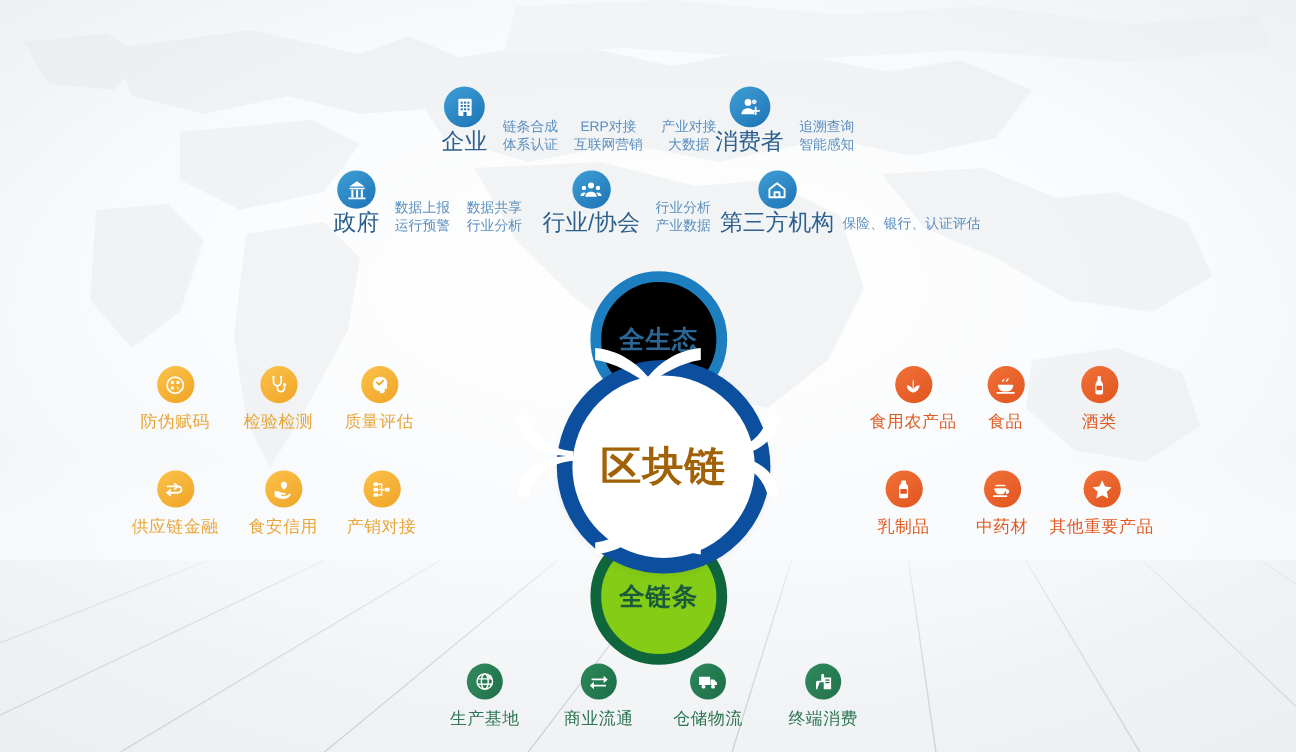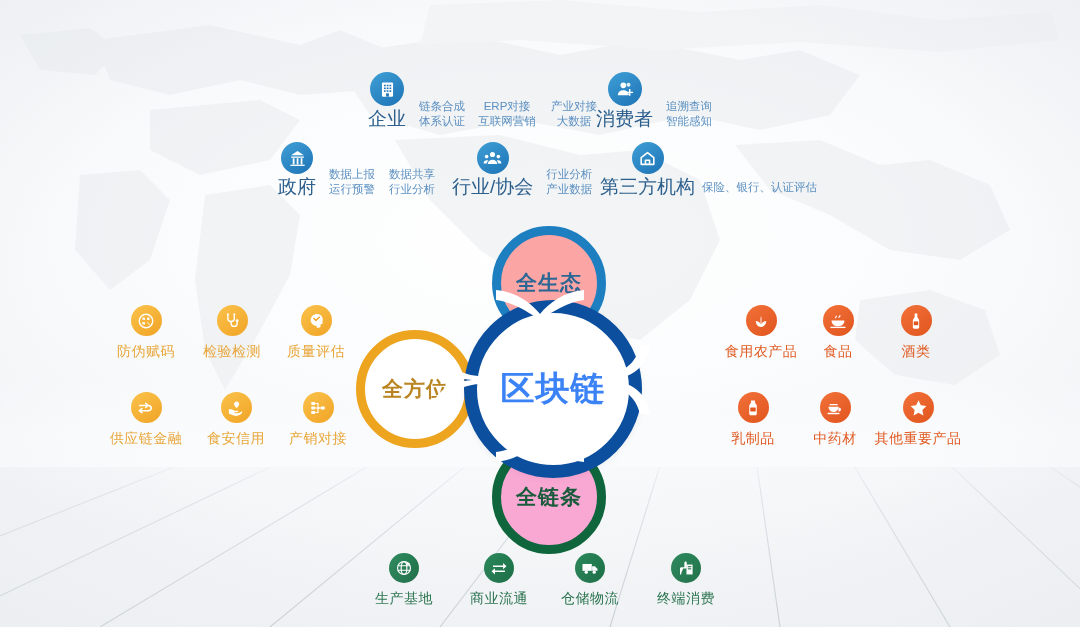--- a/index.html
+++ b/index.html
@@ -66,31 +66,31 @@
   
   .ring{position:absolute;border-radius:50%;display:flex;align-items:center;justify-content:center;}
   .ring .rtxt{font-weight:700;letter-spacing:1px;}
 
   #ring-core{
     left:464px;top:300px;width:152px;height:152px;
     border:13px solid #0c4f9e;background:#ffffff;
     box-shadow:0 2px 6px rgba(0,0,0,.05);
     z-index:6;
   }
-  #ring-core .rtxt{font-size:34px;color:#3b82f6;}
+  #ring-core .rtxt{font-size:34px;color:#a16207;}
 
   #ring-top{
     left:492px;top:226px;width:96px;height:96px;
-    border:9px solid #1d7fc0;background:#fca5a5;z-index:4;
+    border:9px solid #1d7fc0;background:#000000;z-index:4;
   }
   #ring-top .rtxt{font-size:21px;color:#2b6794;}
 
   #ring-bottom{
     left:492px;top:440px;width:96px;height:96px;
-    border:9px solid #10663c;background:#f9a8d4;z-index:4;
+    border:9px solid #10663c;background:#84cc16;z-index:4;
   }
   #ring-bottom .rtxt{font-size:21px;color:#1a5b3c;}
 
   #ring-left{
     left:356px;top:330px;width:100px;height:100px;
     border:9px solid #eda41f;background:#ffffff;z-index:4;
   }
   #ring-left .rtxt{font-size:21px;color:#b98421;}
 
   #ring-right{
@@ -298,23 +298,20 @@
   </svg>
 
   <svg class="arrow" style="left:602px;top:340px;width:54px;height:80px;" viewBox="0 0 54 80">
     <path d="M48 6 C44 28 30 38 6 40 C30 42 44 52 48 74 L38 74 C34 56 20 46 0 44 L0 36 C20 34 34 24 38 6 Z" fill="#ffffff"></path>
   </svg>
 
   <div class="ring" id="ring-top">
     <span class="rtxt">全生态</span>
   </div>
 
-  <div class="ring" id="ring-left">
-    <span class="rtxt">全方位</span>
-  </div>
 
 
   <div class="ring" id="ring-bottom">
     <span class="rtxt">全链条</span>
   </div>
 
   <div class="ring" id="ring-core">
     <span class="rtxt">区块链</span>
   </div>
 

